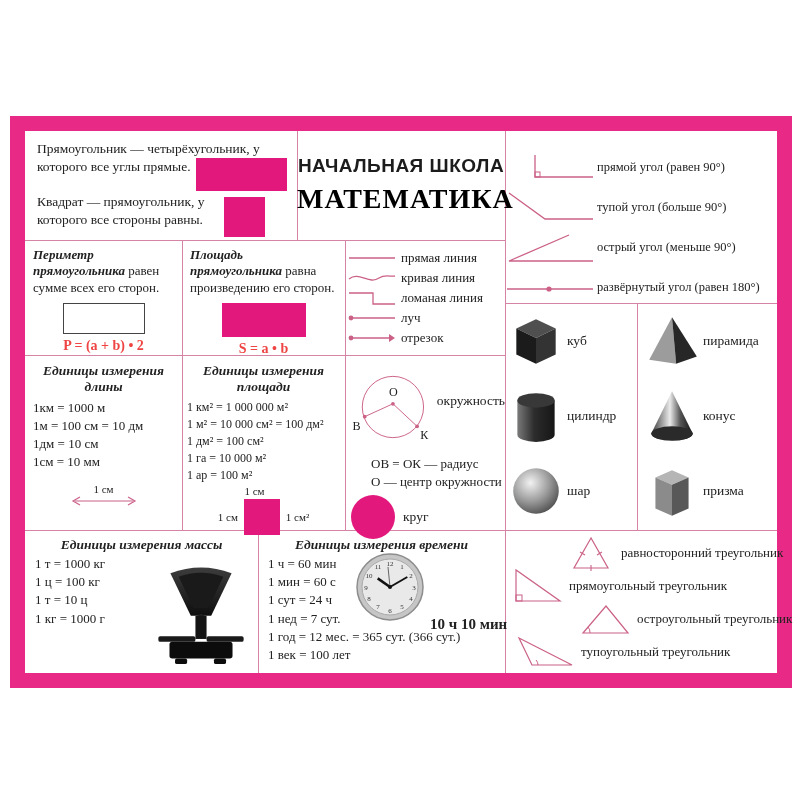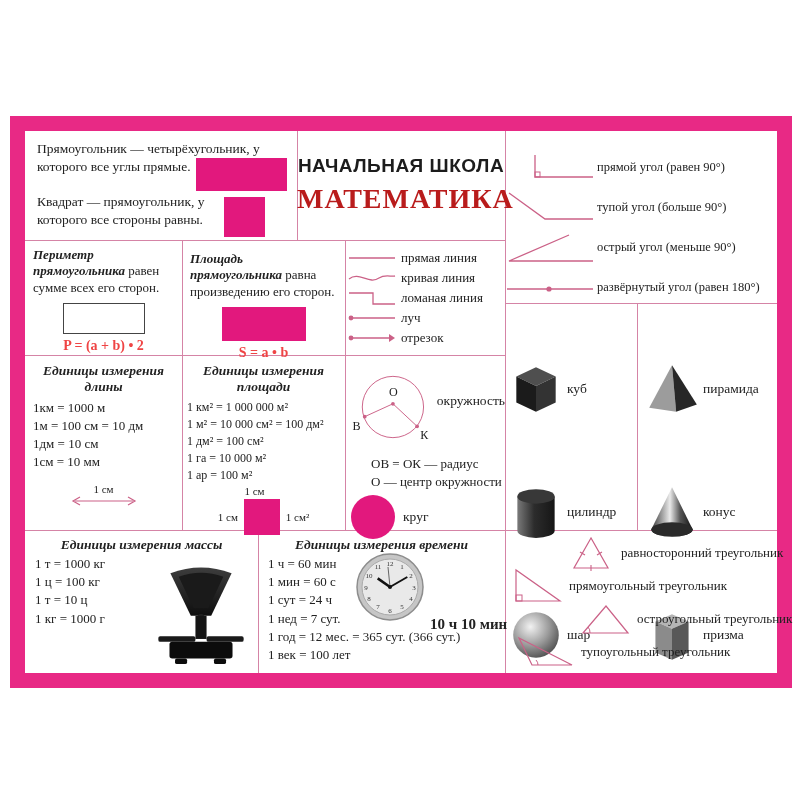--- a/index.html
+++ b/index.html
@@ -6,35 +6,35 @@
     font-family:"Liberation Serif", serif;color:#222;}
   .poster{position:absolute;left:10px;top:116px;width:752px;height:542px;
     background:#fff;border:15px solid #E82985;}
   .inner{position:relative;width:752px;height:542px;}
   .gl{position:absolute;background:#D584A6;}
   .cell{position:absolute;box-sizing:border-box;}
   
   .titlebox{left:272px;top:0;width:208px;height:109px;text-align:center;}
   .t1{font-family:"Liberation Sans",sans-serif;font-weight:bold;font-size:19px;
       letter-spacing:.5px;color:#1c1c1c;margin-top:24px;}
-  .t2{font-weight:bold;font-size:28px;letter-spacing:1px;color:#b91c1c;margin-top:6px;}
+  .t2{font-weight:bold;font-size:28px;letter-spacing:1px;color:#000000;margin-top:6px;}
   
   .defs{left:0;top:0;width:272px;height:109px;font-size:13.5px;line-height:1.3;}
   .defs p{margin:0;position:absolute;}
   .defs .p1{left:12px;top:9px;width:250px;}
   .defs .p2{left:12px;top:62px;width:182px;}
   .pinkrect{position:absolute;background:#E2187D;}
   
   .anglescell{left:480px;top:0;width:272px;height:172px;padding-top:16px;}
   .arow{display:flex;align-items:center;height:40px;}
   .arow .ic{width:92px;flex:0 0 92px;}
   .arow .lb{font-size:12.5px;}
   
   .perim{left:0;top:109px;width:157px;height:115px;padding:7px 8px;}
-  .areaf{left:157px;top:120px;width:163px;height:115px;padding:0 8px;}
+  .areaf{left:157px;top:109px;width:163px;height:115px;padding:7px 8px;}
   .ptext{font-size:13px;line-height:1.25;margin:0;}
   .ptext i{font-weight:bold;}
   .wrect{width:80px;height:29px;border:1.5px solid #444;margin:7px auto 0;}
   .prect{width:84px;height:34px;background:#E2187D;margin:7px auto 0;}
   .formula{text-align:center;color:#ef4444;font-weight:bold;font-size:14px;margin-top:4px;}
   
   .linescell{left:320px;top:109px;width:160px;height:115px;padding-top:8px;}
   .lrow{display:flex;align-items:center;height:20px;}
   .lrow .ic{width:56px;flex:0 0 56px;}
   .lrow .lb{font-size:13px;}
@@ -56,21 +56,21 @@
   .circle-top{display:flex;align-items:center;}
   .circle-top .lb{font-size:13.5px;margin-left:2px;margin-top:-12px;}
   .circ-lines{font-size:13px;line-height:1.35;margin:2px 0 0 20px;}
   .krug{display:flex;align-items:center;margin-top:5px;}
   .krug .disk{width:44px;height:44px;border-radius:50%;background:#E2187D;}
   .krug .lb{font-size:13.5px;margin-left:8px;}
   
   .solids{left:480px;top:172px;width:272px;height:227px;}
   .scol{position:absolute;top:0;width:132px;height:227px;}
   .scol.c1{left:0;} .scol.c2{left:136px;}
-  .srow{display:flex;align-items:center;height:75px;margin-top:48px;}
+  .srow{display:flex;align-items:center;height:75px;}
   .srow .ic{width:62px;flex:0 0 62px;text-align:center;}
   .srow .lb{font-size:13.5px;}
   
   .mass{left:0;top:399px;width:233px;height:143px;}
   .time{left:233px;top:399px;width:247px;height:143px;}
   .mt-title{font-weight:bold;font-style:italic;font-size:13.5px;text-align:center;margin-top:7px;}
   .mt-rows{margin:2px 0 0 10px;font-size:13px;line-height:1.4;}
   .scaleimg{position:absolute;left:128px;top:32px;}
   .clockimg{position:absolute;left:97px;top:22px;}
   .clocklbl{position:absolute;left:172px;top:86px;font-size:15px;font-weight:bold;white-space:nowrap;}

